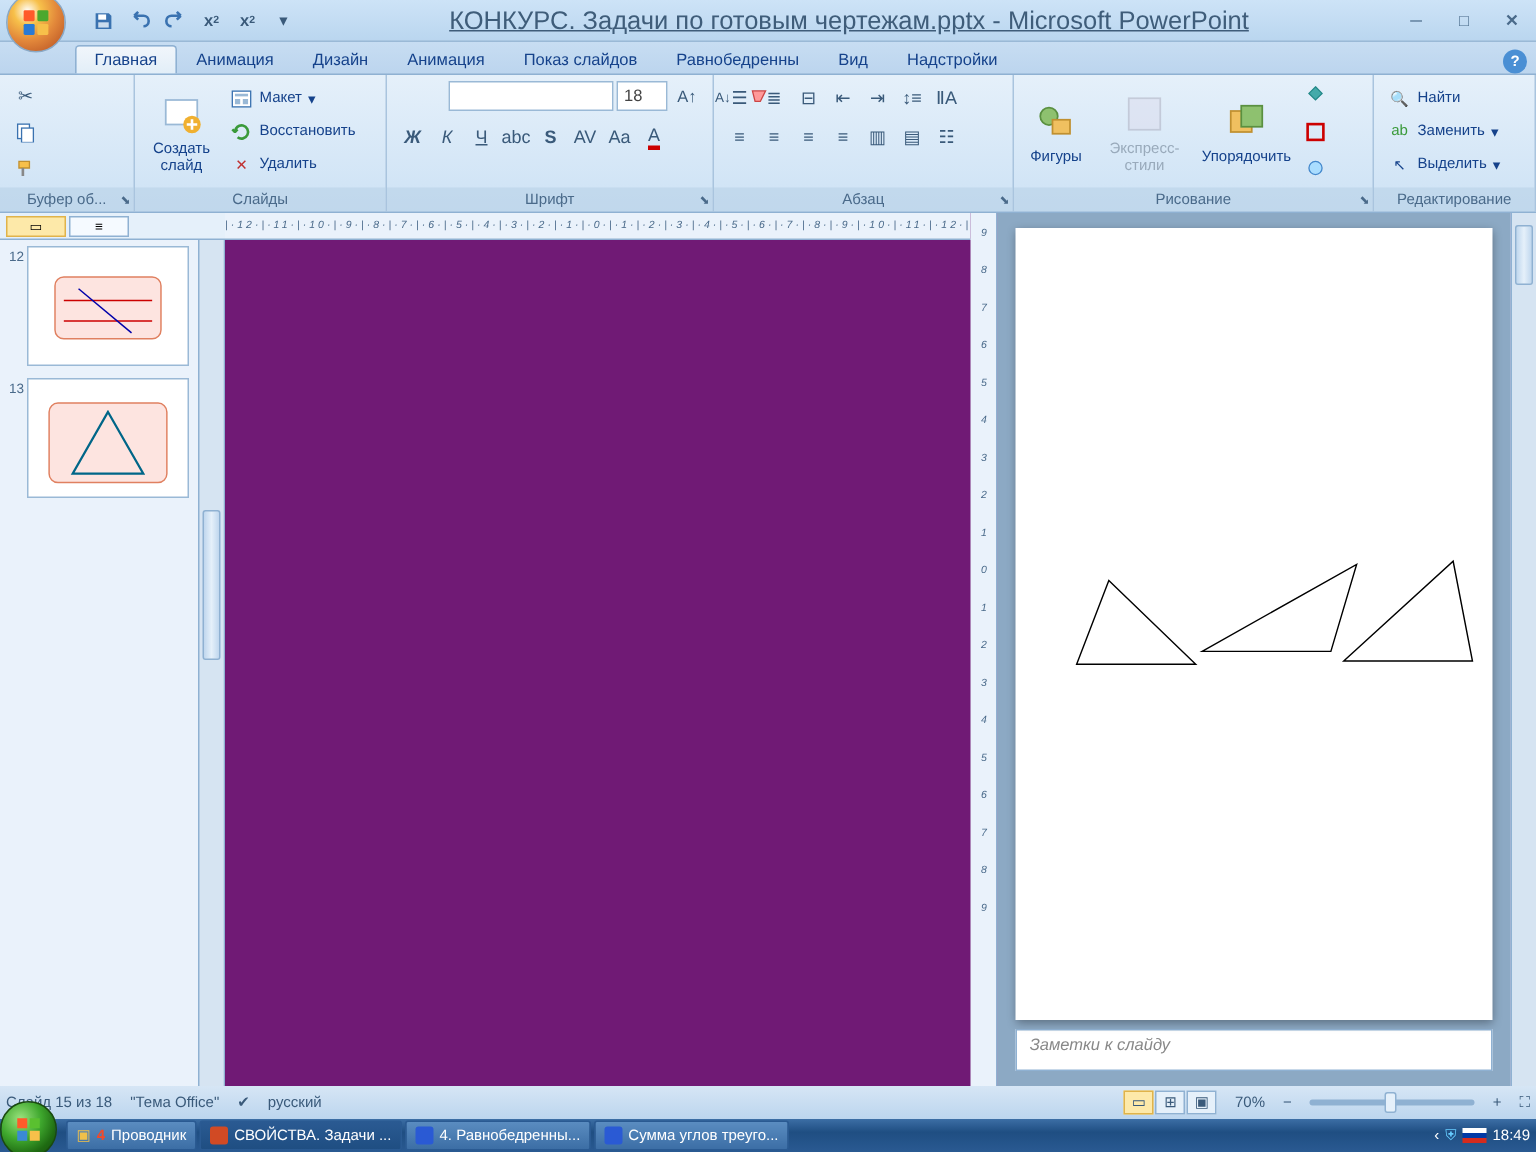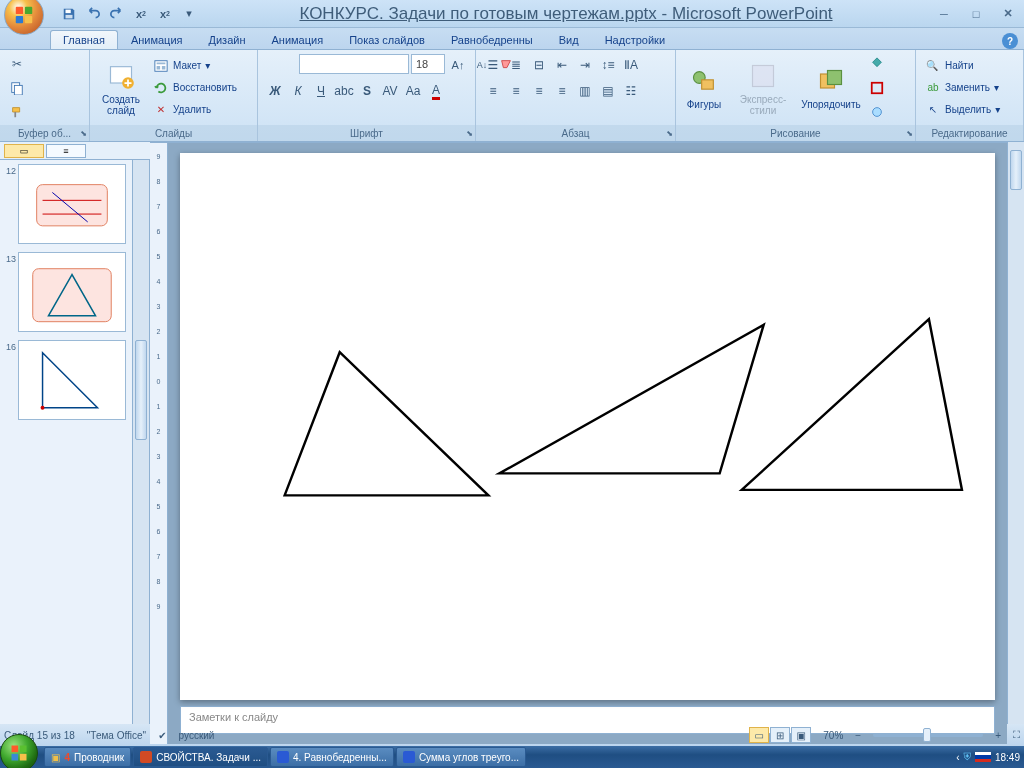--- a/index.html
+++ b/index.html
@@ -41,21 +41,21 @@
 .workspace { height: 582px; display: flex; background: #b8d1ea; }
 .view-toggle { width: 150px; height: 18px; background:#e5f0fa; border-bottom:1px solid #8fb1d2; display:flex; align-items:center; padding-left:4px; gap:2px;}
 .vtbtn { width:40px; height:14px; border:1px solid #8fb1d2; background:#f5faff; display:flex; align-items:center; justify-content:center; font-size:9px; }
 .vtbtn.active { background:#fde9a9; border-color:#e0b34a;}
 .thumbs-wrap { width: 150px; background:#eaf2fb; display:flex; flex-direction:column; border-right:1px solid #8fb1d2;}
 .thumbs { flex:1; overflow-y:auto; position:relative; padding-bottom:8px;}
 .thumb-item { display:flex; align-items:flex-start; padding:4px 2px; gap:2px;}
 .thumb-num { width:14px; font-size:9px; color:#4a6a8a; text-align:right; padding-top:2px;}
 .thumb { width:108px; height:80px; background:#fff; border:1px solid #9ab9d6; position:relative; overflow:hidden;}
 .thumb.selected { outline:2px solid #f0a030; border-color:#f0a030; }
-.editor { flex:1; display:flex; flex-direction:column; background:#701a75; }
+.editor { flex:1; display:flex; background:#701a75;font-style:italic; }
 .ruler-h { height:18px; background:#eaf2fb; border-bottom:1px solid #8fb1d2; font-size:7px; color:#4a6a8a; display:flex; align-items:center; justify-content:center; letter-spacing:2px; overflow:hidden;}
 .editor-body { flex:1; display:flex; }
 .ruler-v { width:18px; background:#eaf2fb; border-right:1px solid #8fb1d2; display:flex; flex-direction:column; align-items:center; font-size:7px; color:#4a6a8a; padding-top:10px; gap:18px;}
 .canvas-area { flex:1; background:#8ca9c4; padding:10px 12px; display:flex; flex-direction:column; overflow:hidden;}
 .slide-canvas { background:#fff; box-shadow:0 2px 6px rgba(0,0,0,.35); flex:1; position:relative; }
 .notes-area { height:28px; background:#fff; margin-top:6px; border:1px solid #8fb1d2; padding:4px 8px; font-size:11px; color:#888;}
 .scroll-v { width:17px; background:#d6e4f2; border-left:1px solid #8fb1d2; position:relative;}
 .scroll-thumb-v { position:absolute; left:2px; right:2px; height:40px; top:8px; background:linear-gradient(90deg,#c0d7ee,#e5f0fa,#c0d7ee); border:1px solid #8fb1d2; border-radius:2px;}
 .thumb-scroll-v { width:17px; background:#d6e4f2; border-left:1px solid #8fb1d2; position:relative;}
 .thumb-scroll-thumb { position:absolute; left:2px; right:2px; height:100px; top:180px; background:linear-gradient(90deg,#c0d7ee,#e5f0fa,#c0d7ee); border:1px solid #8fb1d2; border-radius:2px;}
@@ -350,29 +350,20 @@
                 <line x1="34" y1="28" x2="70" y2="58" stroke="#00a" stroke-width="1"></line>
               </svg>
             </div>
           </div>
         <div class="thumb-item">
             <div class="thumb-num">13</div>
           <div class="thumb">
               <svg class="mini-slide" viewBox="0 0 108 80">
                 <rect x="14" y="16" width="80" height="54" rx="6" fill="#fde4e0" stroke="#e08060"></rect>
                 <path d="M54 22 L30 64 L78 64 Z" fill="none" stroke="#068" stroke-width="1.5"></path>
-              </svg>
-            </div>
-          </div>
-        <div class="thumb-item">
-            <div class="thumb-num">16</div>
-          <div class="thumb">
-              <svg class="mini-slide" viewBox="0 0 108 80">
-                <path d="M24 12 L24 68 L80 68 Z" fill="none" stroke="#048" stroke-width="1.5"></path>
-                <circle cx="24" cy="68" r="2" fill="#c00"></circle>
               </svg>
             </div>
           </div>
       </div>
       <div class="thumb-scroll-v">
           <div class="thumb-scroll-thumb"></div>
         </div>
     </div>
   </div>
 

